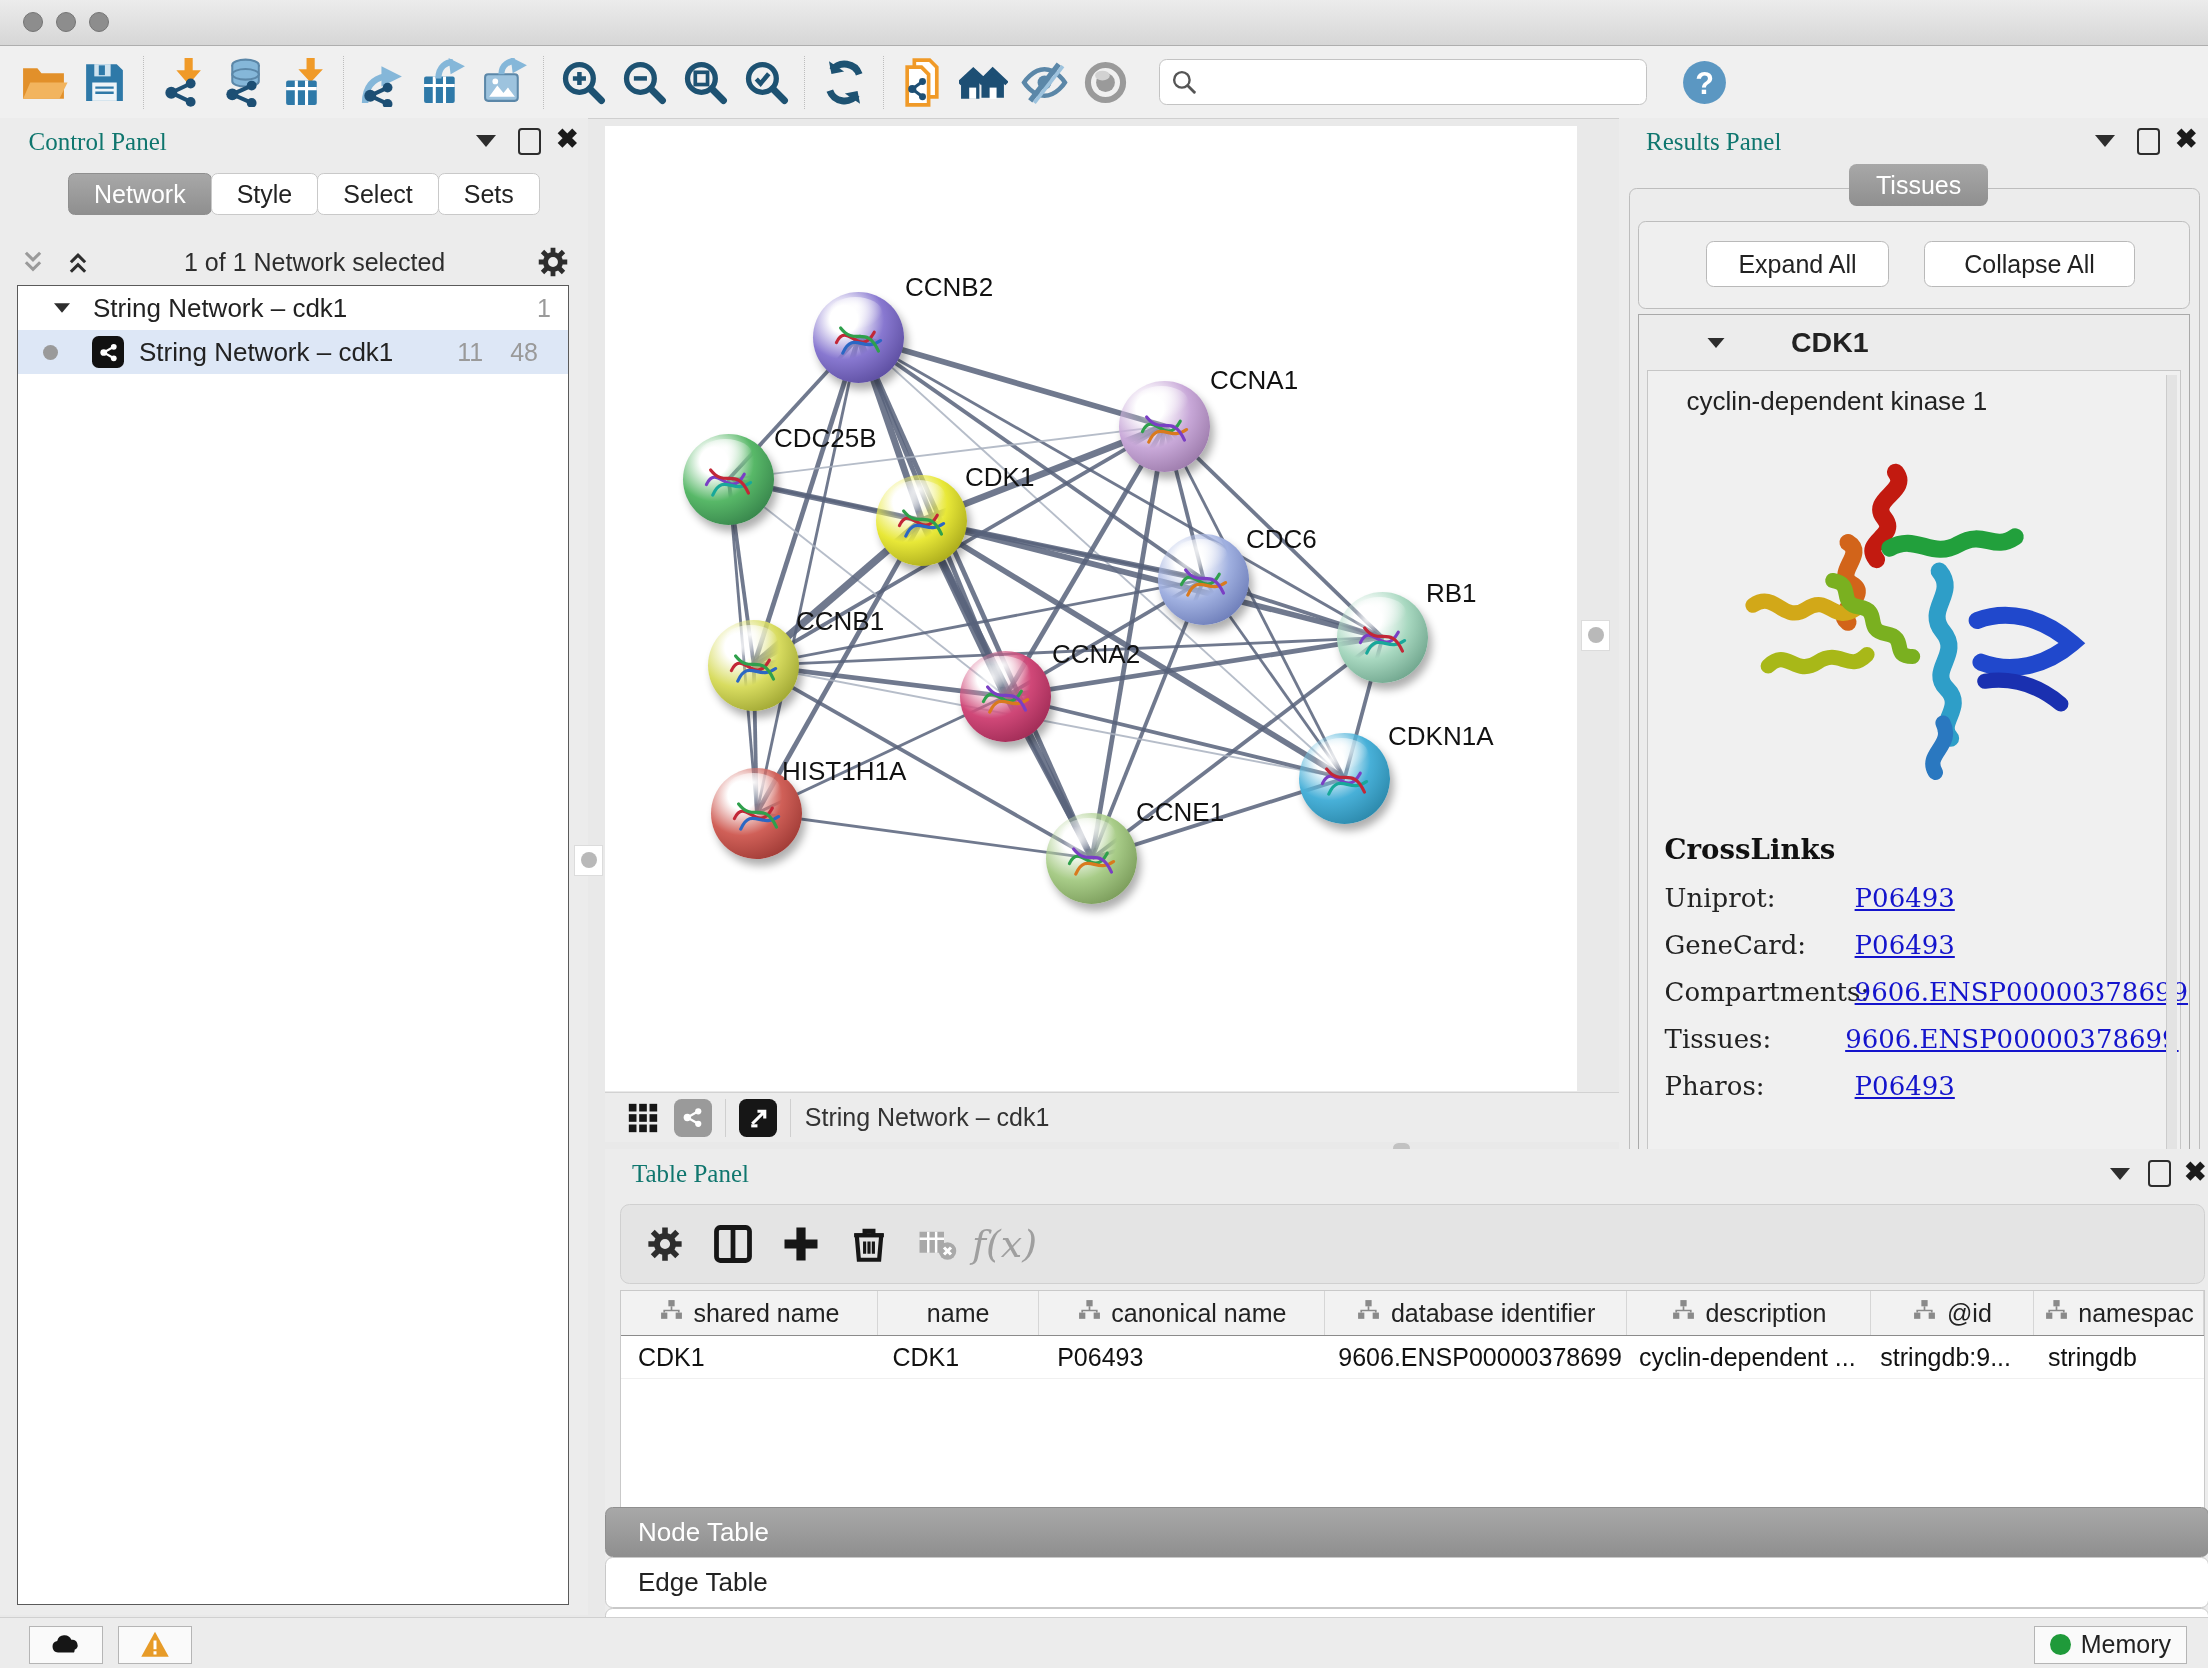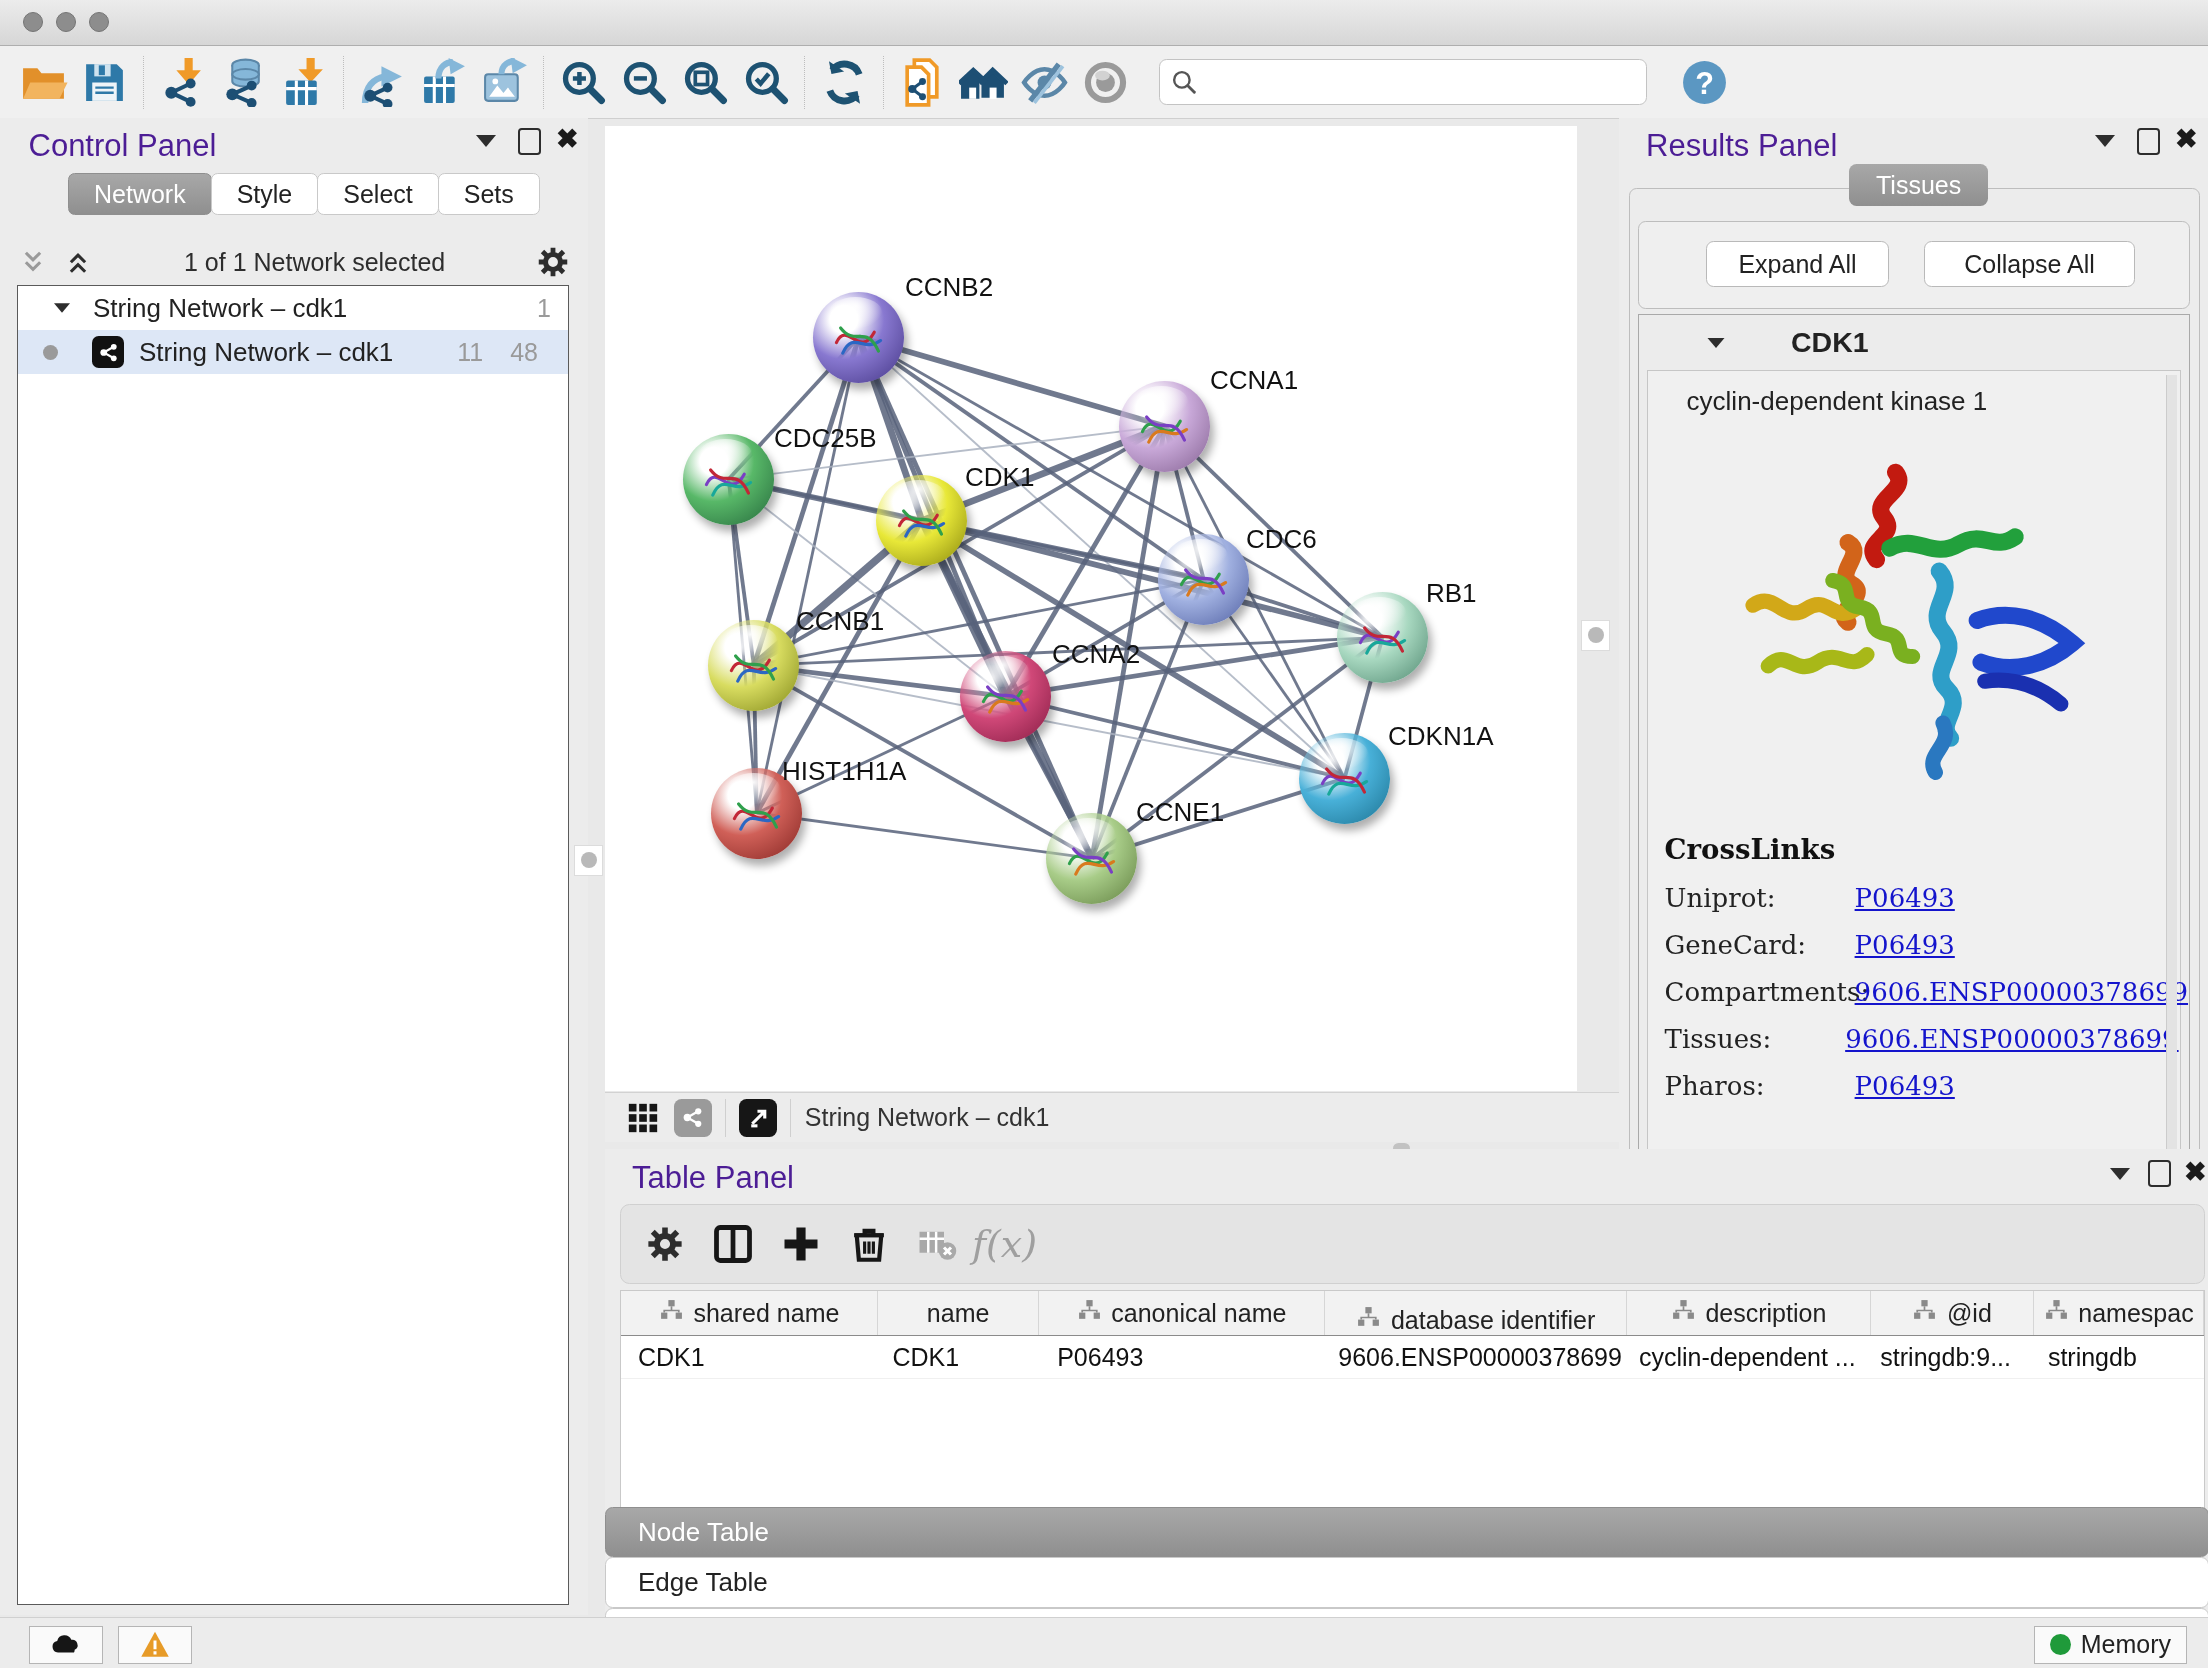--- a/index.html
+++ b/index.html
@@ -13,21 +13,21 @@
   .wintitle{width:100%;text-align:center;top:9.5px;font-size:26px;color:#474747;font-weight:bold;}
   
   .toolbar{left:0;top:46px;width:2208px;height:72px;background:#f0f0f0;border-bottom:1px solid #cfcfcf;
     display:flex;align-items:center;}
   .tb-btn{width:61px;height:59px;display:flex;align-items:center;justify-content:center;cursor:pointer;}
   .tb-sep{width:1px;height:53px;border-left:1.9px dotted #bdbdbd;margin:0 7.6px;}
   .searchbox{width:476px;height:44px;background:#fff;border:1.9px solid #c3c3c3;border-radius:7.6px;
     display:flex;align-items:center;padding-left:9.5px;margin-left:23px;}
   .searchbox input{border:none;outline:none;font-size:24px;width:409px;background:transparent;}
   
-  .panel-title{font-size:31px;color:#4c1d95;}
+  .panel-title{font-size:25px;color:#0f766e;font-family:Liberation Serif, serif;}
   .tri-down{width:0;height:0;border-left:10.5px solid transparent;border-right:10.5px solid transparent;
     border-top:12.4px solid #2d2d2d;display:inline-block;}
   .float-box{width:19px;height:23px;border:2.9px solid #2d2d2d;border-radius:3.8px;display:inline-block;}
   .xglyph{font-size:27px;font-weight:bold;color:#1b1b1b;line-height:1;}
   
   .ctrl{left:0;top:118px;width:588px;height:1497px;background:#ececec;}
   .tabrow .tab{display:inline-block;font-size:25px;padding:5.7px 25px;background:#fff;border:1px solid #c9c9c9;
      border-radius:6.7px;margin-right:-1px;cursor:pointer;}
   .tabrow .tab.active{background:linear-gradient(#a8a8a8,#8f8f8f);color:#fff;border-color:#8f8f8f;}
   .netlist-head{left:17px;top:122px;width:554px;height:44px;display:flex;align-items:center;font-size:25px;color:#2d2d2d;}
@@ -660,21 +660,21 @@
         </div>
         <div class="cell" style="width: 286px;">
           <span><svg width="25" height="23" viewBox="0 0 24 22">
               <rect x="9" y="1" width="6" height="6" fill="#8a8a8a"></rect>
               <rect x="2" y="13" width="6" height="6" fill="#8a8a8a"></rect>
               <rect x="16" y="13" width="6" height="6" fill="#8a8a8a"></rect>
               <path d="M12 7v4M5 13v-2h14v2" stroke="#8a8a8a" stroke-width="1.6" fill="none"></path>
             </svg></span>
           <span>canonical name</span>
         </div>
-        <div class="cell" style="width: 302px; align-items: flex-end;">
+        <div class="cell" style="width: 302px;">
           <span><svg width="25" height="23" viewBox="0 0 24 22">
               <rect x="9" y="1" width="6" height="6" fill="#8a8a8a"></rect>
               <rect x="2" y="13" width="6" height="6" fill="#8a8a8a"></rect>
               <rect x="16" y="13" width="6" height="6" fill="#8a8a8a"></rect>
               <path d="M12 7v4M5 13v-2h14v2" stroke="#8a8a8a" stroke-width="1.6" fill="none"></path>
             </svg></span>
           <span>database identifier</span>
         </div>
         <div class="cell" style="width: 243px;">
           <span><svg width="25" height="23" viewBox="0 0 24 22">

